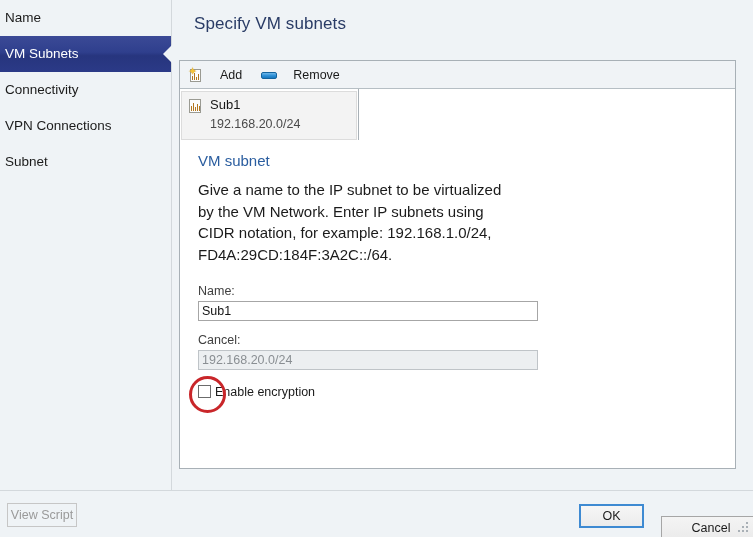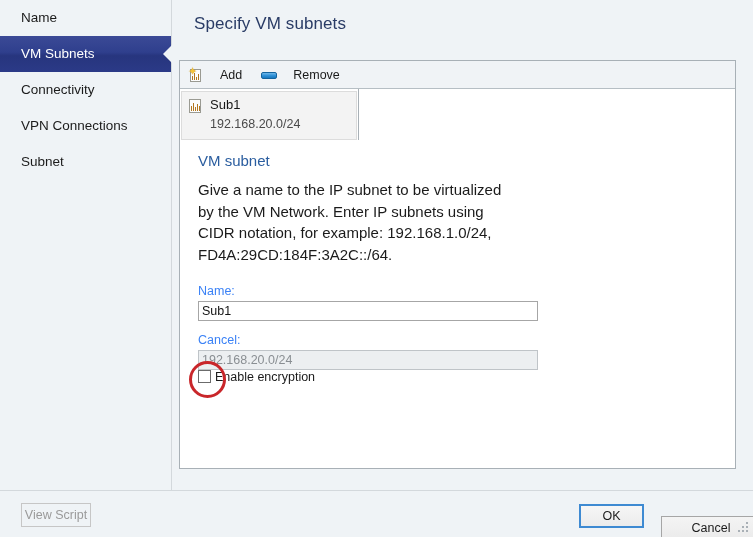--- a/index.html
+++ b/index.html
@@ -33,21 +33,21 @@
     width: 172px;
     height: 490px;
     background: #eff3f6;
     border-right: 1px solid #d3d8dc;
     box-sizing: border-box;
   }
   .nav-item {
     position: relative;
     height: 36px;
     line-height: 36px;
-    padding-left: 21px;
+    padding-left: 5px;
     font-size: 13.5px;
     color: #1b1b1b;
     white-space: nowrap;
     box-sizing: border-box;
   }
   .nav-item.selected {
     background: linear-gradient(to bottom, #3b4a96 0%, #2f3f8d 45%, #27357e 55%, #2b3a87 100%);
     color: #ffffff;
   }
   .nav-item.selected::after {
@@ -226,21 +226,21 @@
   #detail-desc {
     font-size: 15px;
     color: #1b1b1b;
     line-height: 1.45;
     width: 322px;
     margin-bottom: 18px;
     white-space: pre-line;
   }
   .field-label {
     font-size: 12.5px;
-    color: #3b82f6;
+    color: #404040;
     margin-bottom: 3px;
   }
   .text-input {
     width: 340px;
     height: 20px;
     line-height: 20px;
     box-sizing: border-box;
     border: 1px solid #a6a6a6;
     background: #ffffff;
     color: #131313;
@@ -254,20 +254,21 @@
     background: #eceff1;
     border: 1px solid #bfc4c8;
     color: #8a8f93;
   }
   .spacer-10 { height: 12px; }
 
   
   #checkbox-row {
     display: flex;
     align-items: center;
+    margin-top: 15px;
     position: relative;
     width: 200px;
   }
   #encryption-checkbox {
     width: 13px; height: 13px;
     border: 1px solid #6b6b6b;
     background: #ffffff;
     box-sizing: border-box;
     flex: 0 0 13px;
   }
@@ -302,21 +303,21 @@
     text-align: center;
     font-size: 12.5px;
     font-family: "Liberation Sans", sans-serif;
     background: linear-gradient(to bottom,#f4f4f4 0%, #ebebeb 100%);
     border: 1px solid #a6a6a6;
     color: #1b1b1b;
     box-sizing: border-box;
     cursor: default;
   }
   #btn-view-script {
-    left: 21px; top: 503px;
+    left: 7px; top: 503px;
     width: 70px;
     color: #9a9a9a;
     border-color: #c6c6c6;
     background: #eff3f6;
   }
   #btn-ok {
     left: 579px; top: 504px;
     width: 65px;
     border: 2px solid #3e8ad2;
     background: linear-gradient(to bottom,#f6f6f6 0%, #ececec 100%);

